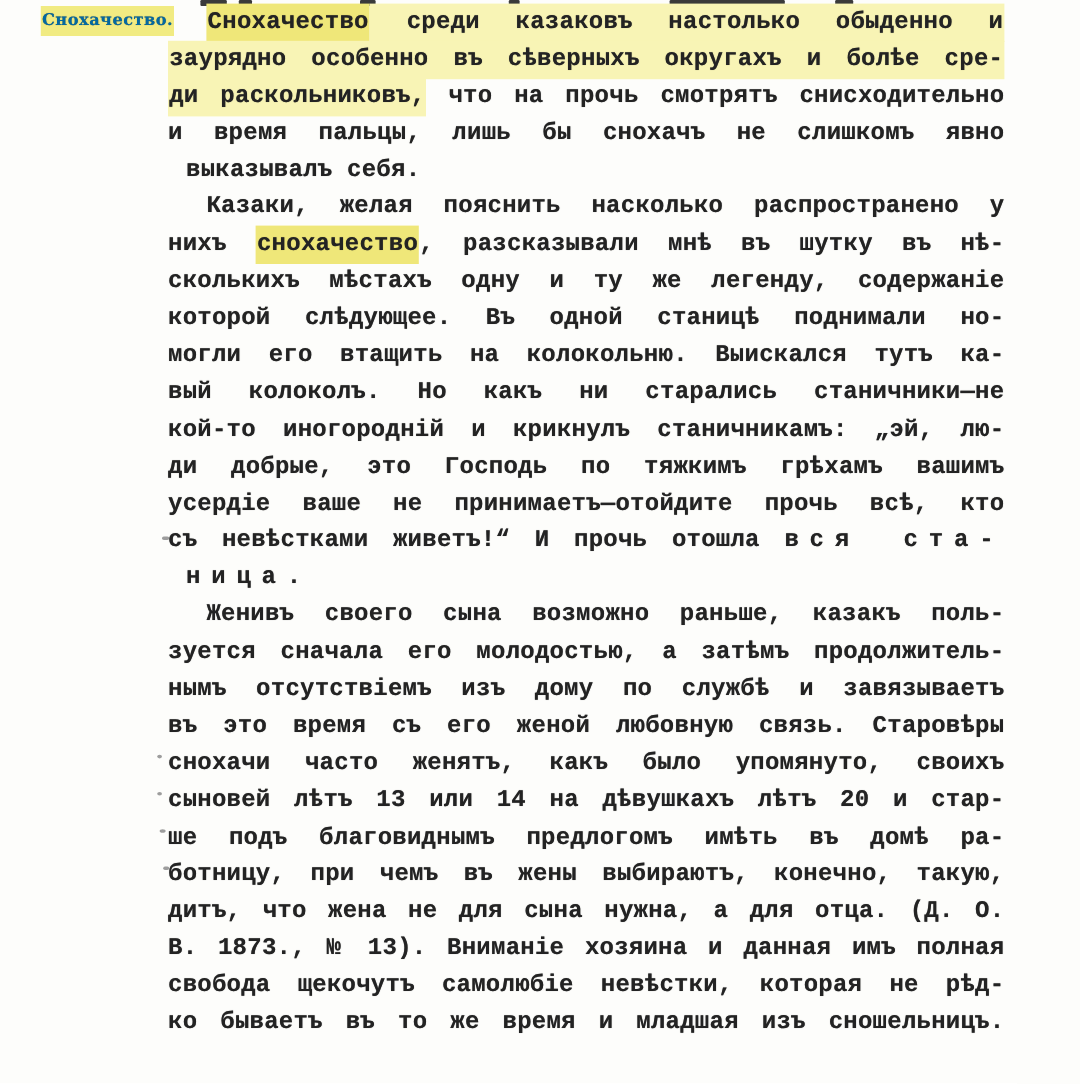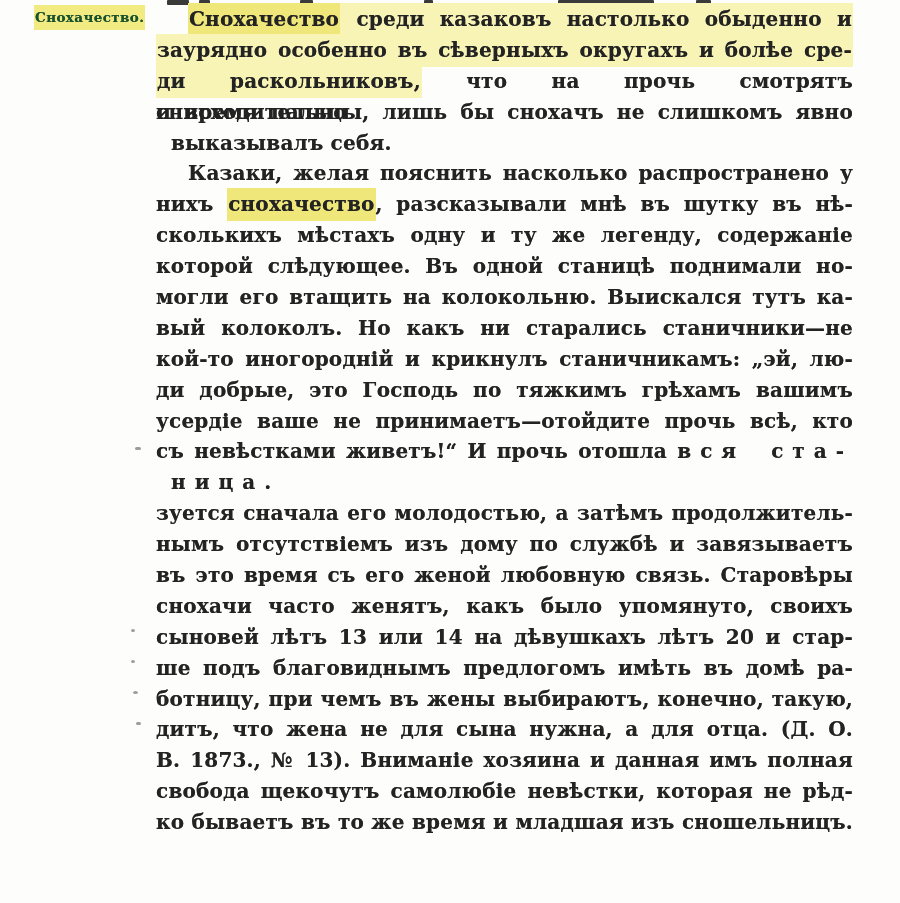--- a/index.html
+++ b/index.html
@@ -7,24 +7,24 @@
     position:relative;width:900px;height:903px;overflow:hidden;
     background:#fdfdfb;
     font-family:"DejaVu Serif","Liberation Serif",serif;
     font-weight:700;color:#232323;
     text-shadow:0 0 0.6px rgba(40,40,40,.65);
   }
   .margin-note{
     position:absolute;left:34px;top:5px;
     font-size:13.5px;letter-spacing:.4px;
     padding:1px 4px 2px 3px;
-    color:#14532d;
+    color:#0369a1;
   }
   .text-column{
-    position:absolute;left:156px;top:4px;width:697px;
+    position:absolute;left:140px;top:4px;width:697px;font-family:Liberation Mono, monospace;
   }
   .line{
     height:30.9px;line-height:30.9px;font-size:20px;
     text-align:justify;text-align-last:justify;text-justify:inter-word;
     letter-spacing:.2px;
   }
   .line.indent{text-indent:32px;}
   .line.short{text-align:left;text-align-last:left;margin-left:15px;}
   .hl-strong,.hl-pale,.hl-margin{padding:4px 1px 5px 1px;}
   .spaced{letter-spacing:.45em;word-spacing:.35em;}
@@ -73,20 +73,21 @@
         <div class="line"><span>которой слѣдующее. Въ одной станицѣ поднимали но-</span></div>
         <div class="line"><span>могли его втащить на колокольню. Выискался тутъ ка-</span></div>
         <div class="line"><span>вый колоколъ. Но какъ ни старались станичники—не</span></div>
         <div class="line"><span>кой-то иногородній и крикнулъ станичникамъ: „эй, лю-</span></div>
         <div class="line"><span>ди добрые, это Господь по тяжкимъ грѣхамъ вашимъ</span></div>
         <div class="line"><span>усердіе ваше не принимаетъ—отойдите прочь всѣ, кто</span></div>
         <div class="line"><span>съ невѣстками живетъ!“ И прочь отошла </span><span class="spaced">вся ста-</span></div>
         <div class="line short"><span class="spaced">ница.</span></div>
       </div>
       <div>
+        <div class="line indent"><span>Женивъ своего сына возможно раньше, казакъ поль-</span></div>
         <div class="line"><span>зуется сначала его молодостью, а затѣмъ продолжитель-</span></div>
         <div class="line"><span>нымъ отсутствіемъ изъ дому по службѣ и завязываетъ</span></div>
         <div class="line"><span>въ это время съ его женой любовную связь. Старовѣры</span></div>
         <div class="line"><span>снохачи часто женятъ, какъ было упомянуто, своихъ</span></div>
         <div class="line"><span>сыновей лѣтъ 13 или 14 на дѣвушкахъ лѣтъ 20 и стар-</span></div>
         <div class="line"><span>ше подъ благовиднымъ предлогомъ имѣть въ домѣ ра-</span></div>
         <div class="line"><span>ботницу, при чемъ въ жены выбираютъ, конечно, такую,</span></div>
         <div class="line"><span>дитъ, что жена не для сына нужна, а для отца. (Д. О.</span></div>
         <div class="line"><span>В. 1873., № 13). Вниманіе хозяина и данная имъ полная</span></div>
         <div class="line"><span>свобода щекочутъ самолюбіе невѣстки, которая не рѣд-</span></div>

